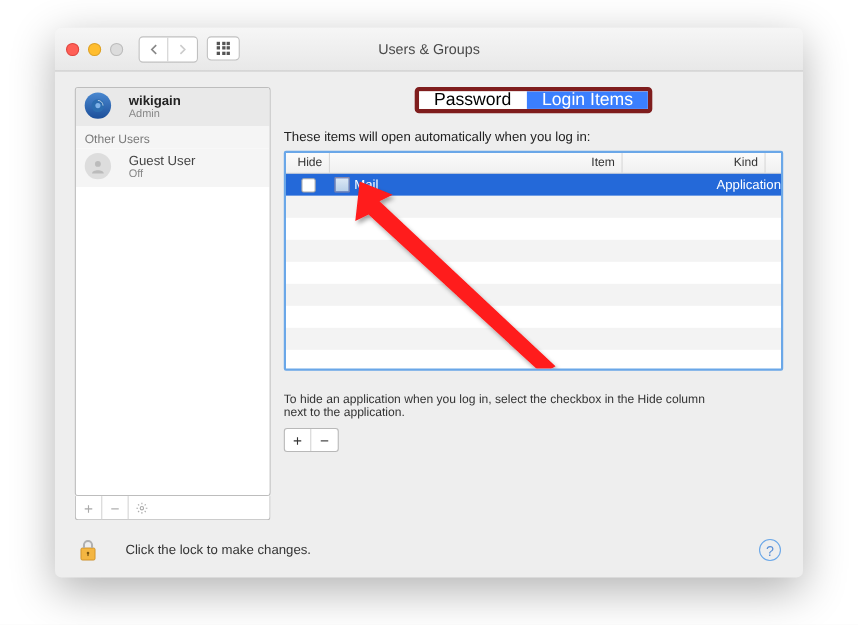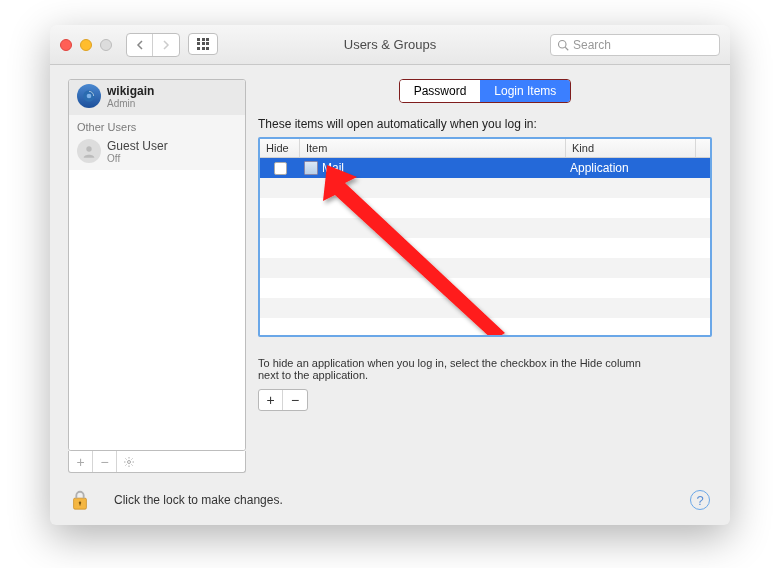--- a/index.html
+++ b/index.html
@@ -29,42 +29,42 @@
     .title { position:absolute; left:0; right:0; text-align:center; font-size:13px; color:#4a4a4a; pointer-events:none;}
     .search { margin-left:auto; width: 170px; height: 22px; border:1px solid #c8c8c8; border-radius:4px; background:#fff; display:flex; align-items:center; padding:0 6px; color:#999; font-size:12px; gap:4px;}
     .search svg { width:12px; height:12px; }
 
     .content { flex:1; display:flex; flex-direction:column; padding: 14px 18px 10px 18px; }
     .body { flex:1; display:flex; gap:12px;}
 
     .sidebar { width: 178px; display:flex; flex-direction:column;}
     .sb-box { flex:1; background:#fff; border:1px solid #bdbdbd; border-radius:3px; overflow:hidden; display:flex; flex-direction:column;}
     .sb-header { color:#7a7a7a; font-size:11px; padding: 6px 8px 2px 8px; background:#f5f5f5;}
-    .sb-item { padding: 4px 8px 6px 8px; display:flex; gap:6px; align-items:flex-start; background:#f5f5f5;}
+    .sb-item { padding: 4px 8px 6px 8px; display:flex; gap:16px; align-items:flex-start; background:#f5f5f5;}
     .sb-item.selected { background:#e9e9e9; }
     .avatar { width: 24px; height:24px; border-radius:50%; background:linear-gradient(#4a88d0,#1c4f9a); display:flex; align-items:center; justify-content:center;}
     .avatar svg { width:14px; height:14px;}
     .avatar-guest { width:24px; height:24px; border-radius:50%; background:#ddd; display:flex; align-items:center; justify-content:center;}
     .avatar-guest svg{ width:16px;height:16px; fill:#bbb;}
     .u-name { font-size:12px; color:#222; font-weight:600;}
     .u-role { font-size:10px; color:#888;}
     .sb-spacer { flex:1; background:#fff;}
     .login-opts { border-top:1px solid #cfcfcf; padding:7px 8px; display:flex; align-items:center; gap:6px; font-size:12px; font-weight:600;}
     .home-icon { width:16px; height:16px; }
     .sb-toolbar { display:flex; border:1px solid #bdbdbd; border-top:none; border-radius:0 0 3px 3px; background:#fff; height:22px;}
     .sb-btn { width:24px; display:flex; align-items:center; justify-content:center; border-right:1px solid #d5d5d5; color:#aaa; font-size:14px;}
     .sb-btn:last-child{border-right:none;}
 
     .main { flex:1; display:flex; flex-direction:column;}
     .tabs { display:flex; justify-content:center; height: 24px;}
-    .tab-seg { display:flex; border:1px solid #7f1d1d; border-radius:4px; overflow:hidden; font-size:12px;}
+    .tab-seg { display:flex; border:4px solid #7f1d1d; border-radius:4px; overflow:hidden; font-size:16px;}
     .tab { padding: 2px 14px; background:#fff; display:flex; align-items:center;}
     .tab.active { background:#3b7fff; color:#fff;}
     .main-desc { font-size:12px; margin-top:14px; color:#222;}
-    .table-wrap { margin-top:6px; border:2px solid #6aa7e8; border-radius:2px; background:#fff; height:200px; overflow:hidden; position:relative;}
+    .table-wrap { margin-top:6px; border:2px solid #6aa7e8; border-radius:2px; background:#fff; height:200px; overflow:hidden; position:relative;text-align:right;}
     .thead { display:flex; font-size:11px; color:#333; border-bottom:1px solid #d0d0d0; background:linear-gradient(#fbfbfb,#f0f0f0);}
     .th { padding:3px 6px; border-right:1px solid #d8d8d8;}
     .th-hide{ width:40px;}
     .th-item{ flex:1;}
     .th-kind{ width:130px;}
     .th-end{ width:14px; border-right:none;}
     .tr { display:flex; height:20px; align-items:center; font-size:12px;}
     .tr.selected { background:#2469d9; color:#fff;}
     .td-hide{ width:40px; display:flex; justify-content:center;}
     .chk { width:13px; height:13px; background:#fff; border:1px solid #aaa; border-radius:2px;}
@@ -116,27 +116,20 @@
             <i></i>
             <i></i>
             <i></i>
             <i></i>
             <i></i>
             <i></i>
           </div>
       </div>
     </div>
     <div class="title">Users &amp; Groups</div>
-    <div class="search">
-      <svg viewBox="0 0 16 16">
-          <circle cx="7" cy="7" r="5" stroke="#999" stroke-width="1.5" fill="none"></circle>
-          <line x1="11" y1="11" x2="15" y2="15" stroke="#999" stroke-width="1.5"></line>
-        </svg>
-      <span>Search</span>
-    </div>
   </div>
 
   <div class="content">
     <div class="body">
       <div class="sidebar">
         <div class="sb-box">
           <div class="sb-item selected">
             <div class="avatar">
               <svg viewBox="0 0 24 24">
                   <circle cx="12" cy="12" r="10" fill="#2b6cb0"></circle>

